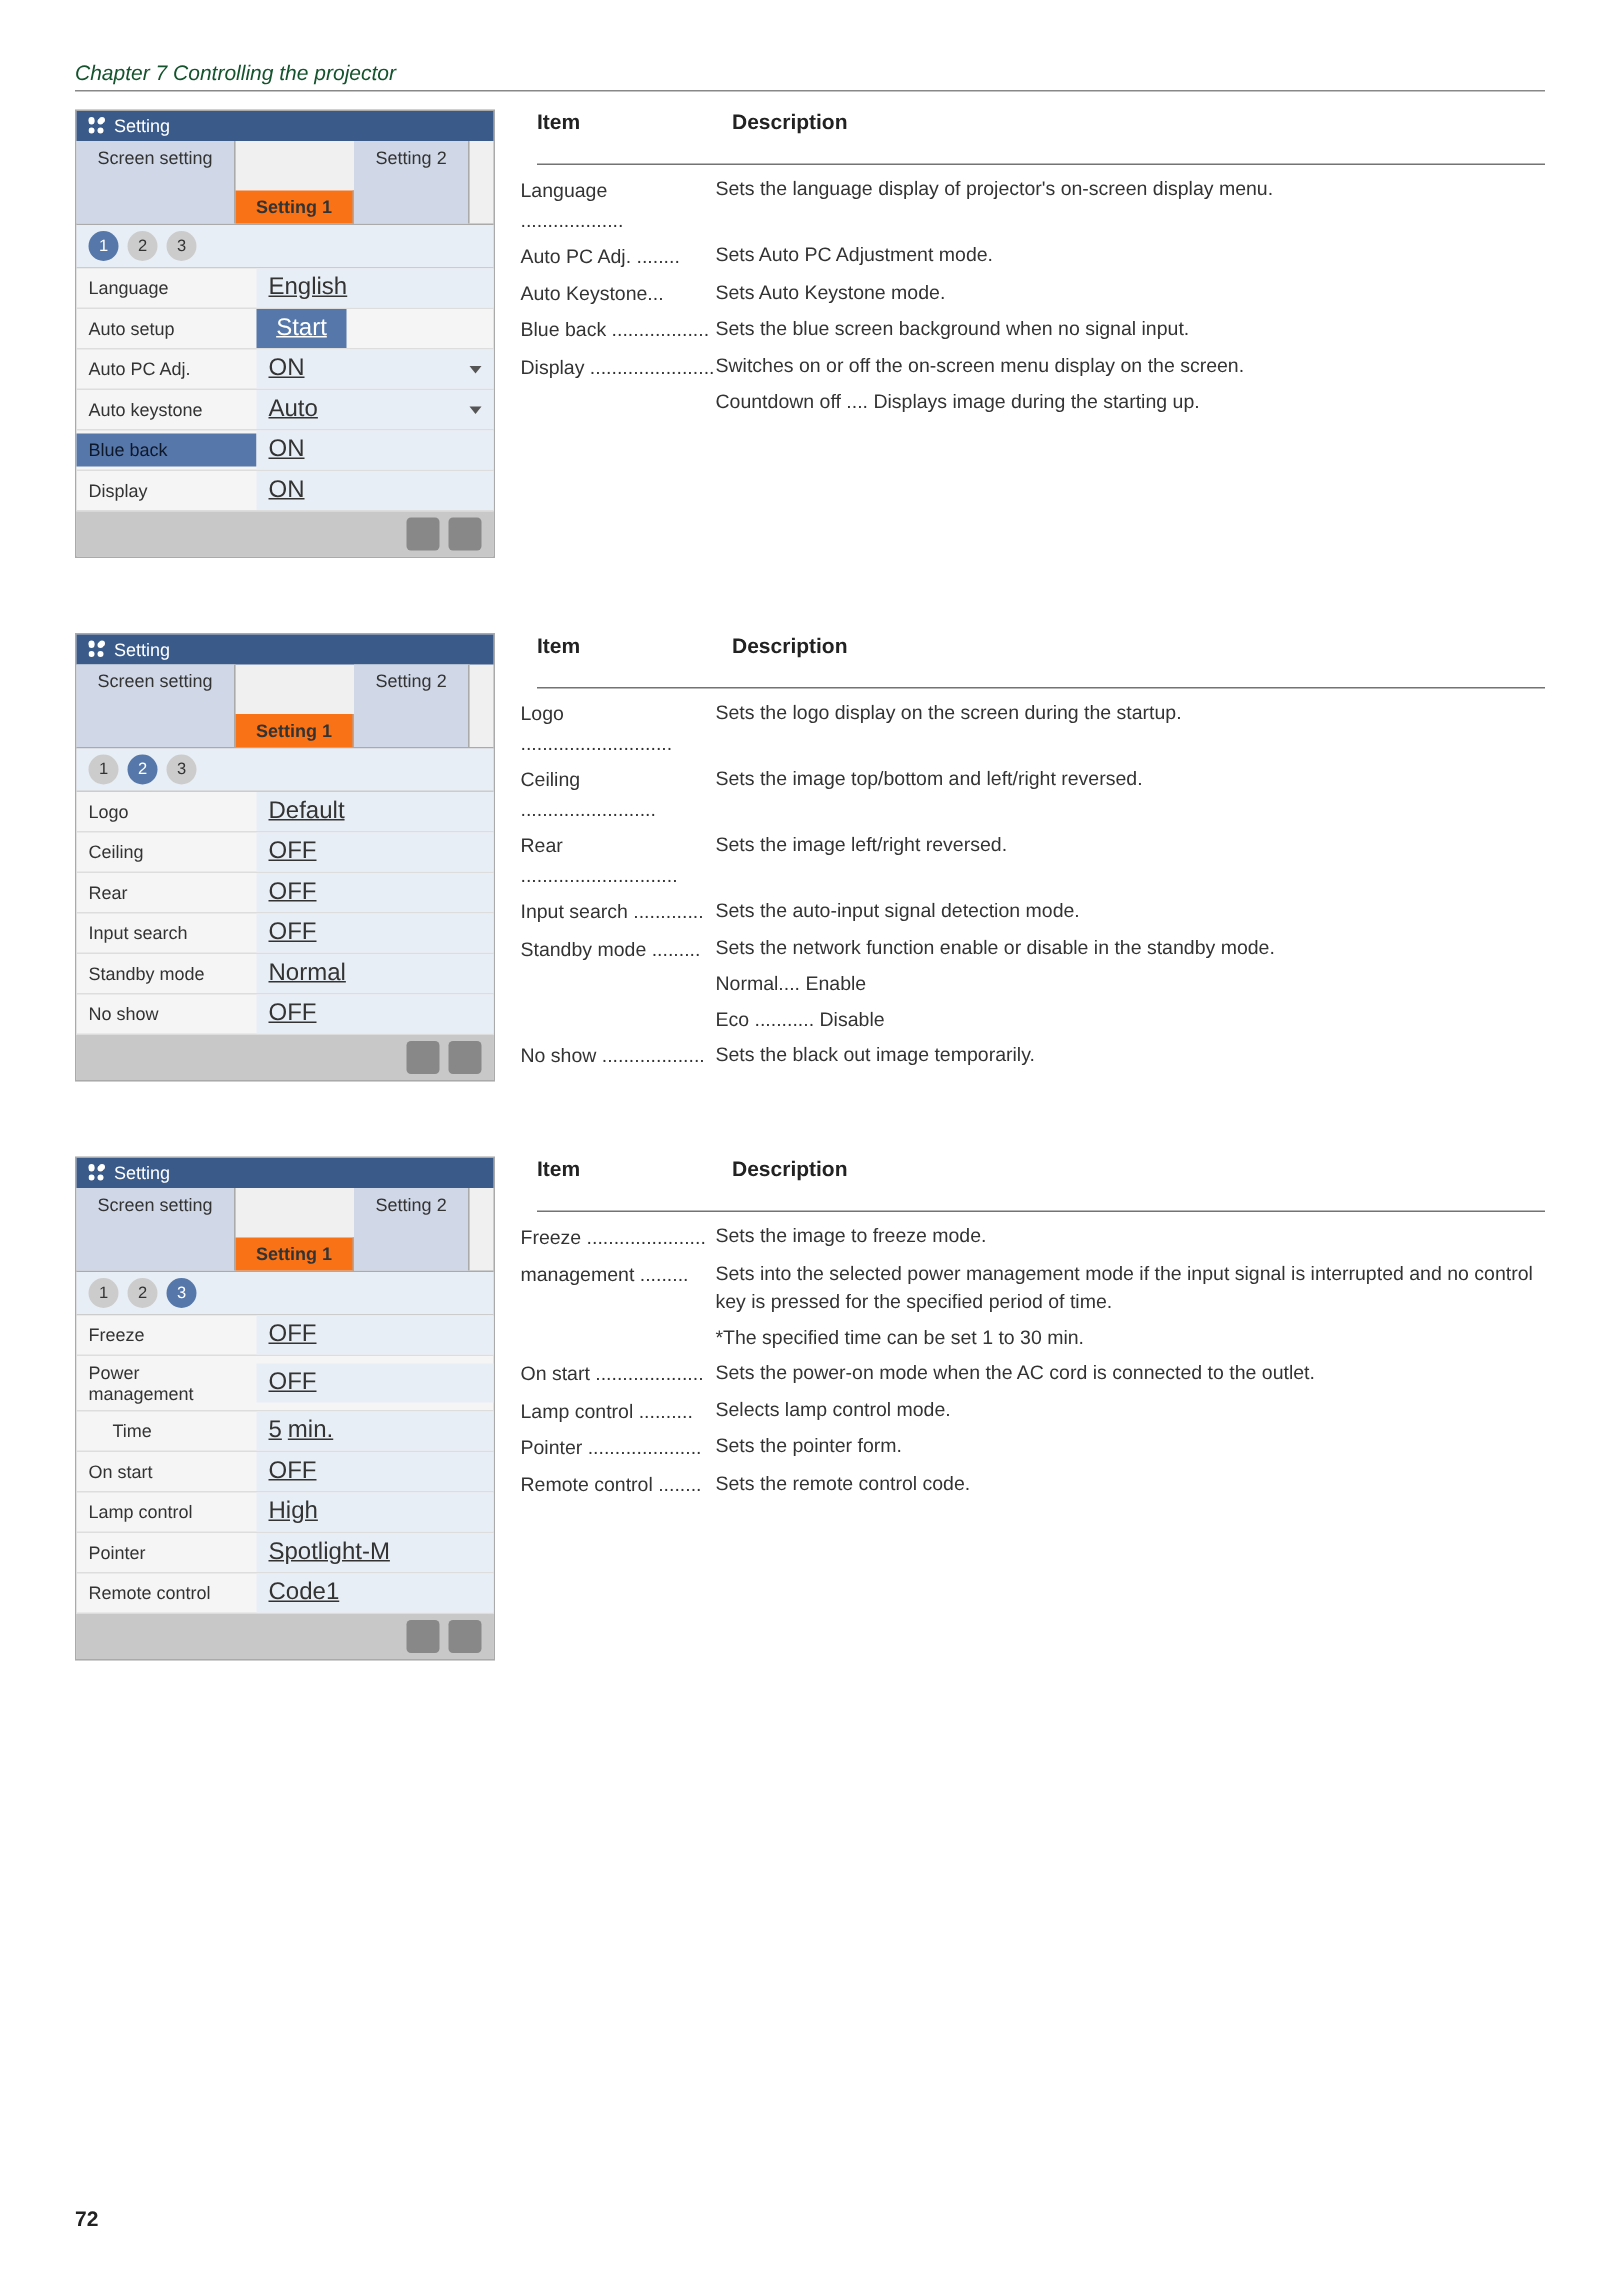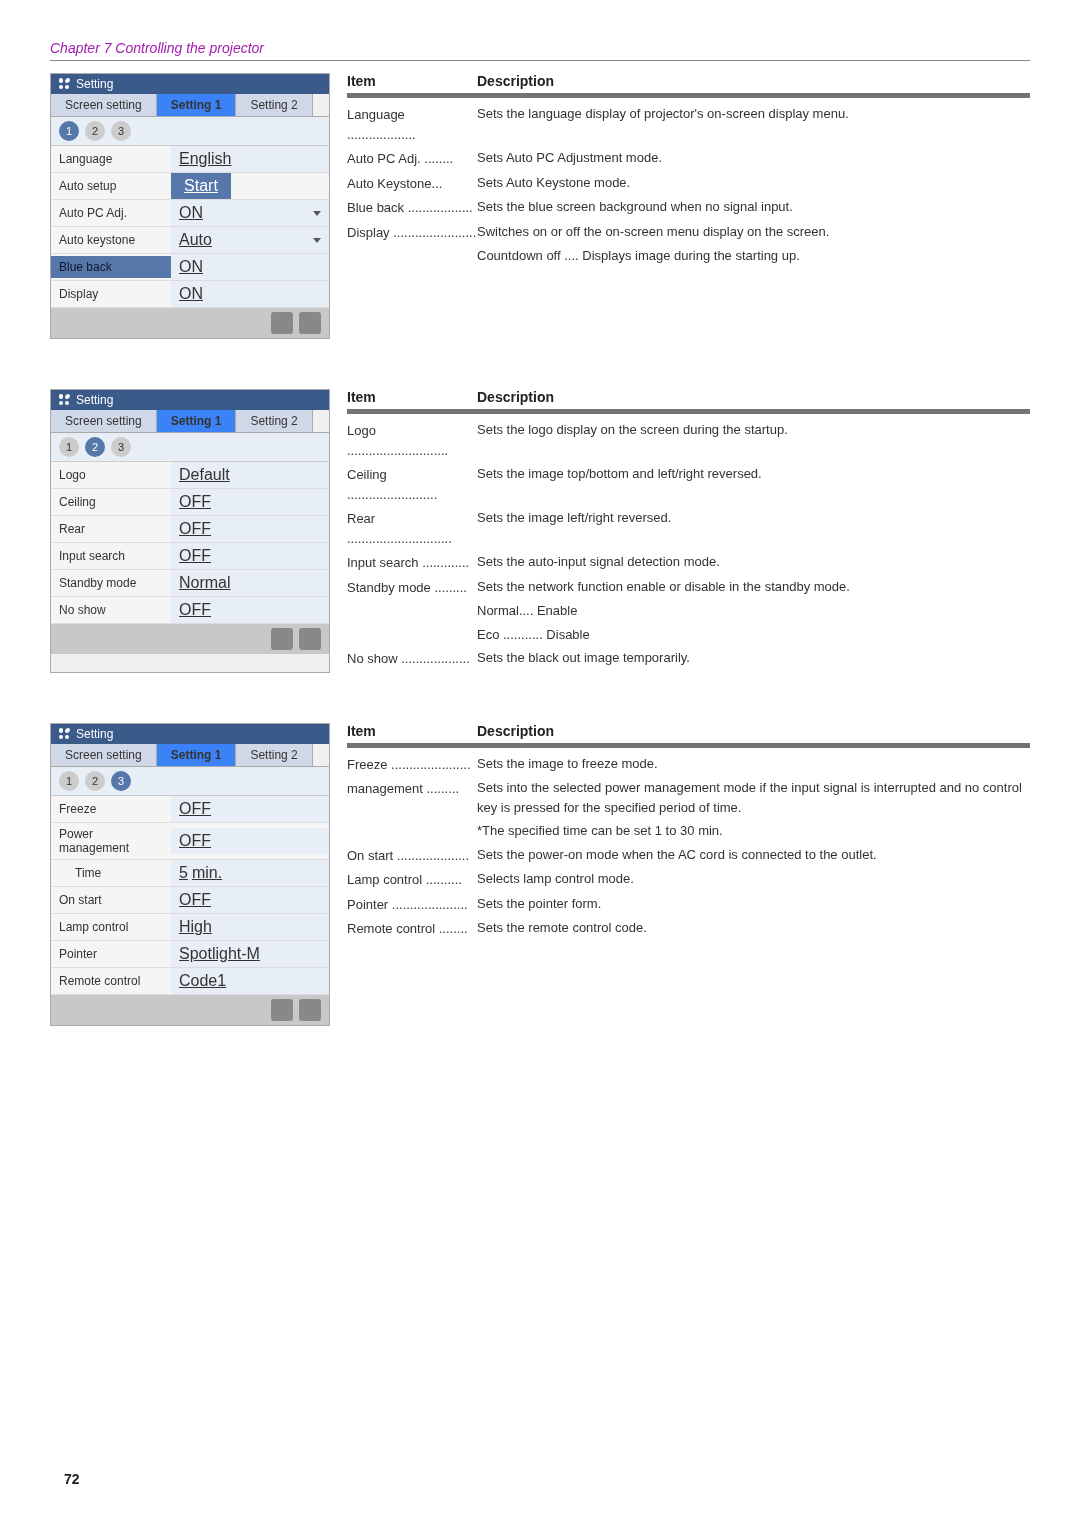--- a/index.html
+++ b/index.html
@@ -9,21 +9,21 @@
       background: #ffffff;
       font-family: Arial, sans-serif;
       font-size: 14px;
       color: #222;
       padding: 40px 50px 60px 50px;
     }
 
     .chapter-title {
       font-style: italic;
       font-size: 14px;
-      color: #a21caf;
+      color: #14532d;
       margin-bottom: 12px;
       border-bottom: 1px solid #888;
       padding-bottom: 4px;
     }
 
     .section {
       display: flex;
       flex-direction: row;
       margin-bottom: 50px;
       gap: 17px;
@@ -82,22 +82,23 @@
     .setting-tab {
       padding: 4px 14px;
       font-size: 12px;
       background: #d0d8e8;
       border-right: 1px solid #aaa;
       cursor: pointer;
       color: #333;
     }
 
     .setting-tab.active {
-      background: #3b82f6;
+      background: #f97316;
       font-weight: bold;
+      margin-top: 33px;
     }
 
     .tab-numbers {
       display: flex;
       padding: 4px 8px;
       gap: 6px;
       background: #e8eef5;
       border-bottom: 1px solid #ccc;
     }
 
@@ -193,23 +194,24 @@
     }
 
     
     .description-table {
       flex: 1;
       padding-top: 0;
     }
 
     .desc-header {
       display: flex;
-      border-bottom: 5px solid #737373;
-      padding-bottom: 4px;
+      border-bottom: 1px solid #737373;
+      padding-bottom: 20px;
       margin-bottom: 6px;
+      margin-left: 11px;
     }
 
     .desc-col-item {
       width: 130px;
       font-weight: bold;
       font-size: 14px;
       color: #222;
     }
 
     .desc-col-desc {
@@ -241,21 +243,21 @@
       line-height: 1.5;
     }
 
     .desc-text strong {
       font-weight: bold;
     }
 
     .page-number {
       position: absolute;
       bottom: 40px;
-      left: 64px;
+      left: 50px;
       font-weight: bold;
       font-size: 14px;
     }
   </style>
 </head>
 <body>
 
 <div class="chapter-title">Chapter 7 Controlling the projector</div>
 
 <div class="section">

